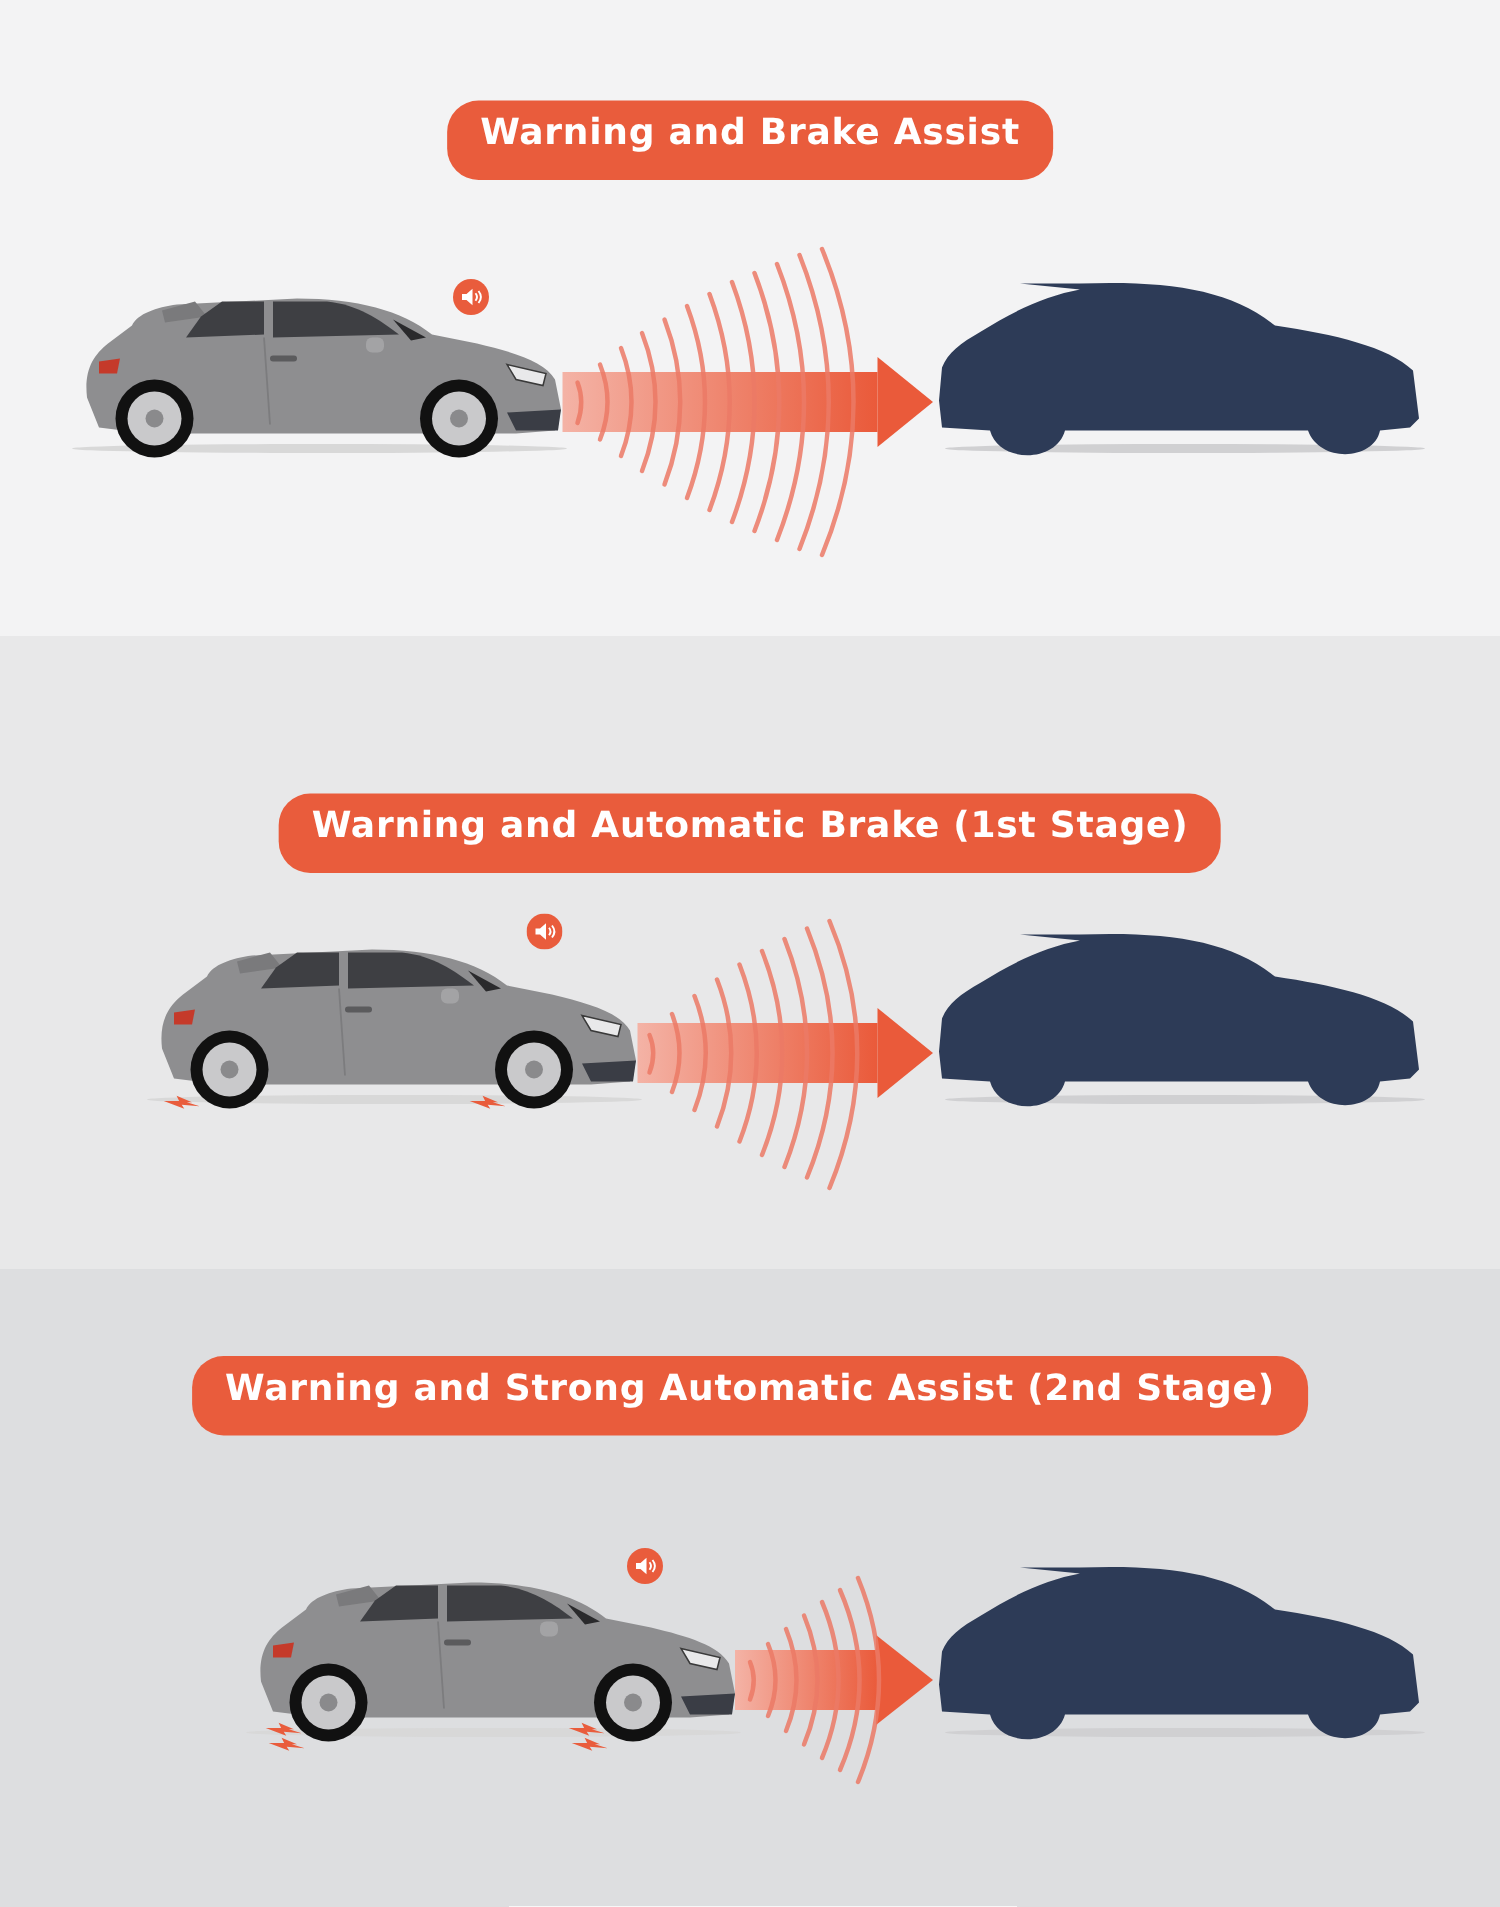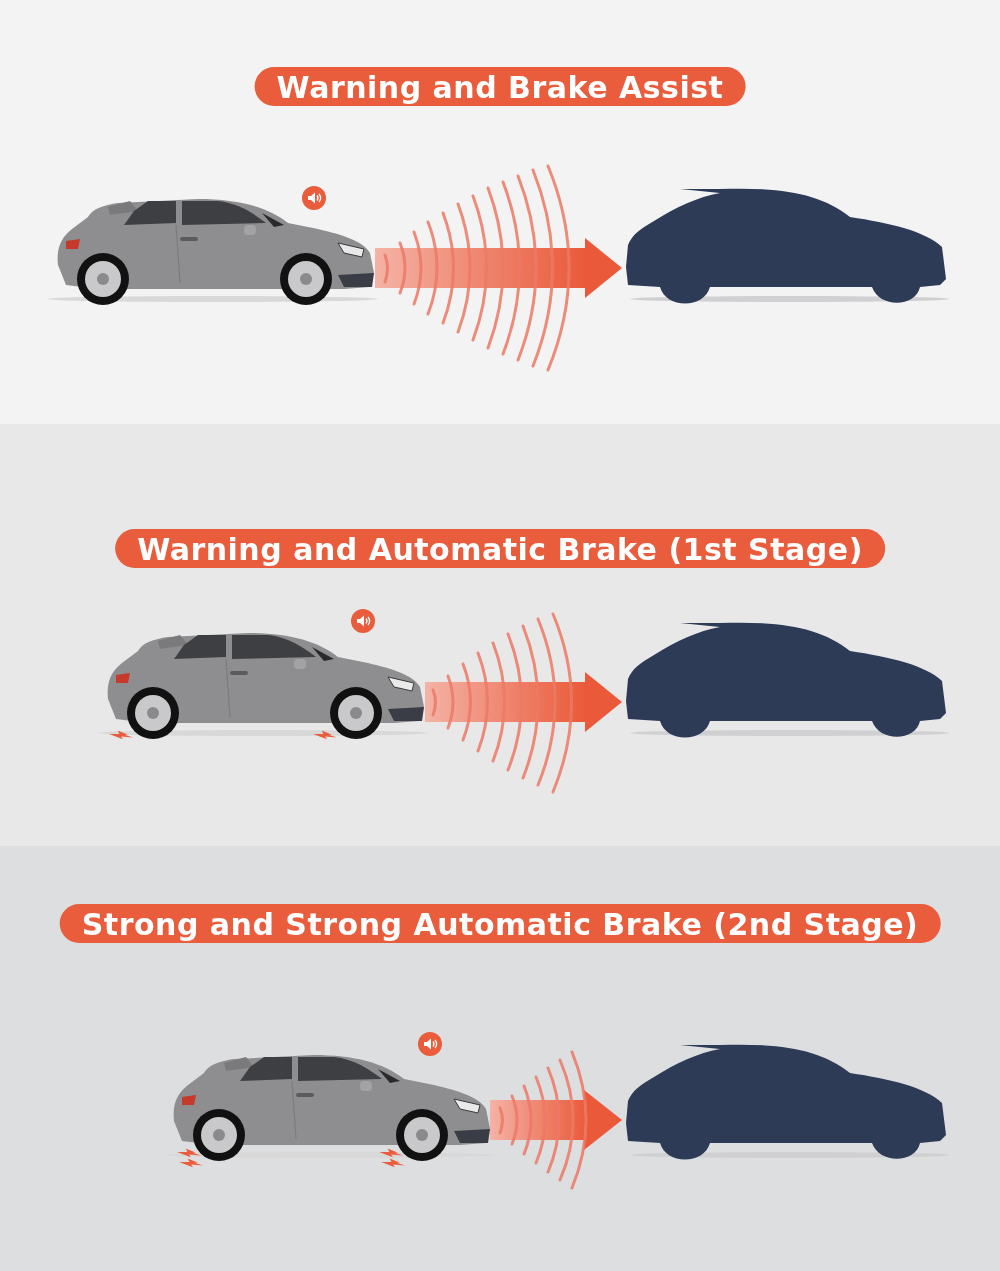--- a/index.html
+++ b/index.html
@@ -1,21 +1,21 @@
 <!DOCTYPE html>
 <html><head>
 <meta charset="utf-8">
 <style>
   html,body{margin:0;padding:0;}
   body{width:1000px;height:1271px;position:relative;overflow:hidden;font-family:"DejaVu Sans","Liberation Sans",sans-serif;}
   .panel{position:absolute;left:0;width:1000px;}
   .p1{top:0;height:424px;background:#f3f3f4;}
   .p2{top:424px;height:422px;background:#e8e8e9;}
   .p3{top:846px;height:425px;background:#dddee0;}
-  .pill{position:absolute;left:50%;transform:translateX(-50%);background:#e95c3c;color:#fff;font-weight:bold;font-size:30px;letter-spacing:0.5px;height:39px;line-height:42px;border-radius:21px;padding:0 22px;white-space:nowrap;text-align:right;}
+  .pill{position:absolute;left:50%;transform:translateX(-50%);background:#e95c3c;color:#fff;font-weight:bold;font-size:24px;letter-spacing:0.5px;height:53px;line-height:42px;border-radius:21px;padding:0 22px;white-space:nowrap;text-align:right;}
   svg{position:absolute;left:0;top:0;overflow:visible;}
 </style>
 </head>
 <body>
 
 <svg width="0" height="0" style="position:absolute">
   <defs>
     <linearGradient id="beam" x1="0" y1="0" x2="1" y2="0">
       <stop offset="0" stop-color="#f4b3a6"></stop>
       <stop offset="1" stop-color="#ea5a3a"></stop>
@@ -103,21 +103,21 @@
       <path d="M508 210 Q535 278 508 346"></path>
       <path d="M523 202 Q553 278 523 354"></path>
       <path d="M538 195 Q572 278 538 361"></path>
       <path d="M553 190 Q590 278 553 368"></path>
     </g>
     <use href="#targetcar" x="620" y="196" width="330" height="122"></use>
   </svg>
 </div>
 
 <div class="panel p3">
-  <div class="pill" style="top:58px;">Strong and Strong Automatic Brake (2nd Stage)</div>
+  <div class="pill" style="top:58px;">Warning and Strong Automatic Assist (2nd Stage)</div>
   <svg width="1000" height="425">
     <use href="#egocar" x="164" y="196" width="330" height="122"></use>
     <use href="#speaker" x="418" y="186" width="24" height="24"></use>
     <g>
       <use href="#spark" x="176" y="300" width="28" height="12"></use>
       <use href="#spark" x="178" y="310" width="28" height="12"></use>
       <use href="#spark" x="378" y="300" width="28" height="12"></use>
       <use href="#spark" x="380" y="310" width="28" height="12"></use>
     </g>
     <g>

